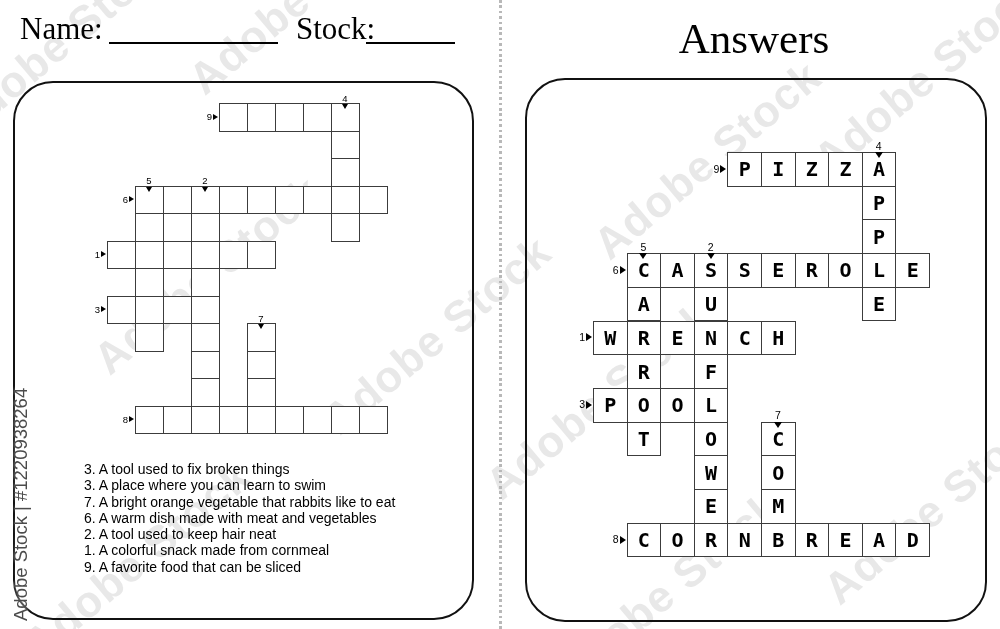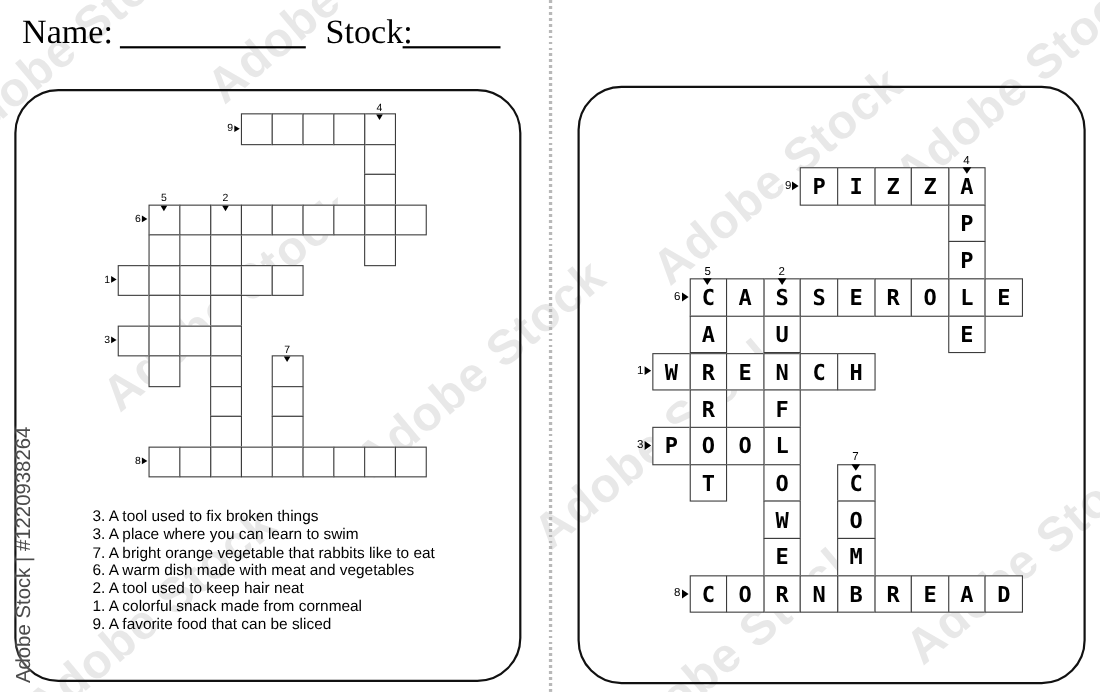--- a/index.html
+++ b/index.html
@@ -81,20 +81,21 @@
   <div class="dotted-sep"></div>
 
   <span class="serif name-label">Name:</span>
   <div class="write-line name-line"></div>
   <span class="serif date-label">Stock:</span>
   <div class="write-line date-line"></div>
 
   <div class="panel panel-left"></div>
   <div class="panel panel-right"></div>
 
+  <div class="serif answers-title">Answers</div>
 
   <div id="worksheet-grid" class="grid-host">
       <div class="cell" style="left: 107px; top: 240.5px; width: 29px; height: 28.5px; font-size: 0px;"></div>
       <div class="cell" style="left: 135px; top: 240.5px; width: 29px; height: 28.5px; font-size: 0px;"></div>
       <div class="cell" style="left: 163px; top: 240.5px; width: 29px; height: 28.5px; font-size: 0px;"></div>
       <div class="cell" style="left: 191px; top: 240.5px; width: 29px; height: 28.5px; font-size: 0px;"></div>
       <div class="cell" style="left: 219px; top: 240.5px; width: 29px; height: 28.5px; font-size: 0px;"></div>
       <div class="cell" style="left: 247px; top: 240.5px; width: 29px; height: 28.5px; font-size: 0px;"></div>
       <div class="cell" style="left: 191px; top: 185.5px; width: 29px; height: 28.5px; font-size: 0px;"></div>
       <div class="cell" style="left: 191px; top: 213px; width: 29px; height: 28.5px; font-size: 0px;"></div>

